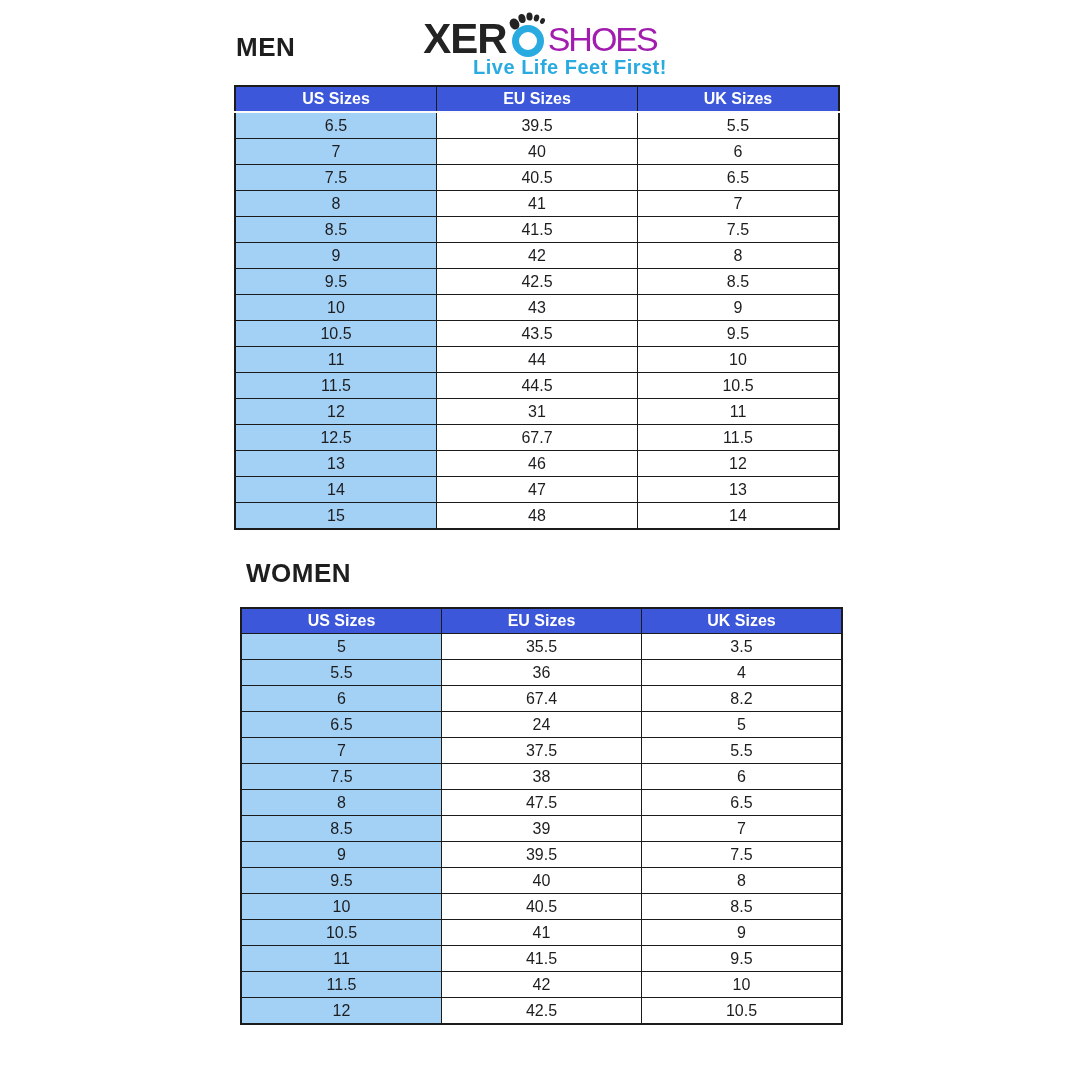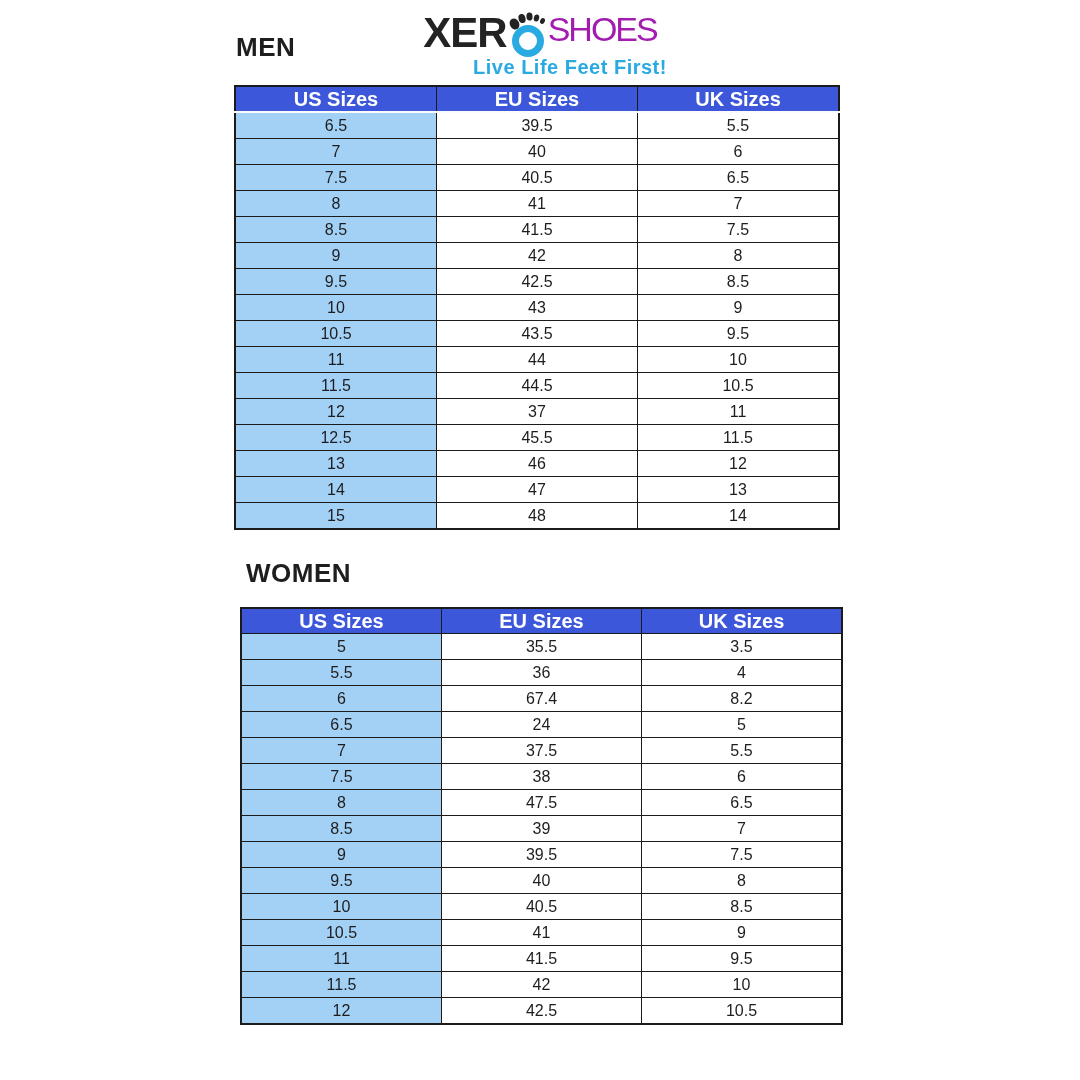--- a/index.html
+++ b/index.html
@@ -3,21 +3,21 @@
 <meta charset="utf-8">
 <style>
   html,body{margin:0;padding:0;}
   body{
     width:1080px;height:1080px;background:#ffffff;position:relative;
     font-family:"Liberation Sans", sans-serif;overflow:hidden;
   }
   
   .logo{
     position:absolute;top:12px;left:0;width:100%;
-    display:flex;justify-content:center;align-items:flex-start;
+    display:flex;justify-content:center;align-items:center;
   }
   .logo .xer{
     font-size:42px;font-weight:bold;color:#232323;line-height:1;
     letter-spacing:-1px;
   }
   .logo .shoes{
     font-size:34px;font-weight:400;color:#a21caf;line-height:1;
     letter-spacing:-2px;
   }
   .foot-o{margin:0 1px 8px 2px;}
@@ -35,21 +35,21 @@
   #men-title{left:236px;top:34px;}
   #women-title{left:246px;top:560px;}
   
   table.size-table{
     position:absolute;border-collapse:collapse;table-layout:fixed;
     border:2px solid #1b1b1b;
   }
   #men-table{left:234px;top:85px;width:606px;}
   #women-table{left:240px;top:607px;width:603px;}
   .size-table th{
-    background:#3C57D9;color:#ffffff;font-weight:bold;font-size:20px;
+    background:#3C57D9;color:#ffffff;font-weight:bold;font-size:16px;
     height:24px;border:1px solid #1b1b1b;padding:0;text-align:center;
     width:33.33%;
   }
   #men-table th{border-bottom:2px solid #fbfbfb;}
   .size-table td{
     background:#ffffff;color:#1d1d1f;font-size:16px;text-align:center;
     height:25px;line-height:25px;border:1px solid #1b1b1b;padding:0;
   }
   .size-table td:first-child{background:#A3D1F6;}
 </style>
@@ -132,26 +132,26 @@
         <td>44</td>
         <td>10</td>
       </tr>
       <tr>
         <td>11.5</td>
         <td>44.5</td>
         <td>10.5</td>
       </tr>
       <tr>
         <td>12</td>
-        <td>37</td>
+        <td>31</td>
         <td>11</td>
       </tr>
       <tr>
         <td>12.5</td>
-        <td>45.5</td>
+        <td>67.7</td>
         <td>11.5</td>
       </tr>
       <tr>
         <td>13</td>
         <td>46</td>
         <td>12</td>
       </tr>
       <tr>
         <td>14</td>
         <td>47</td>

